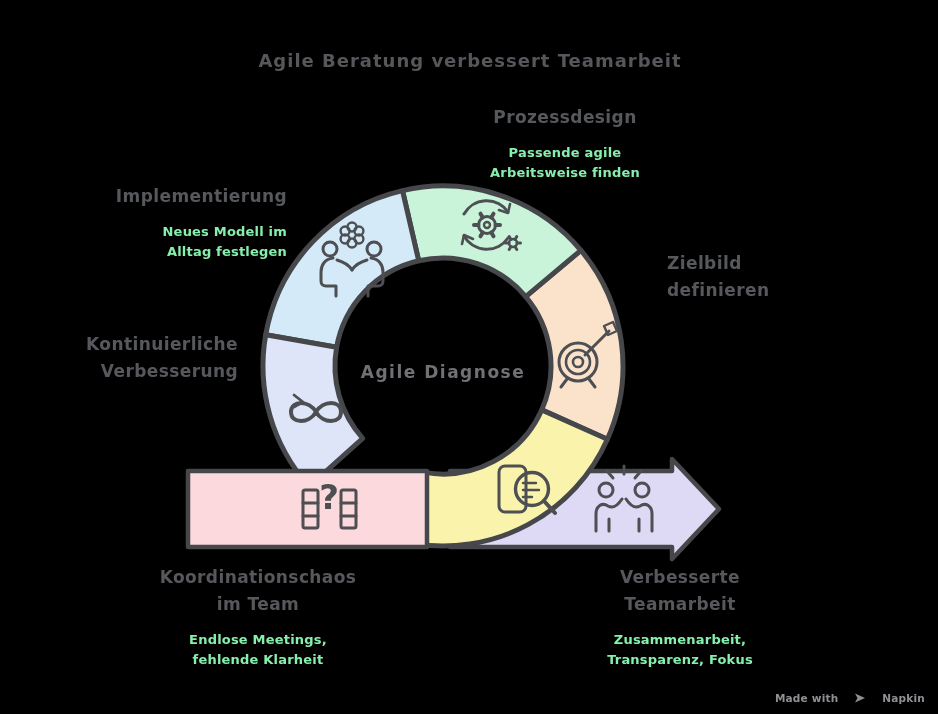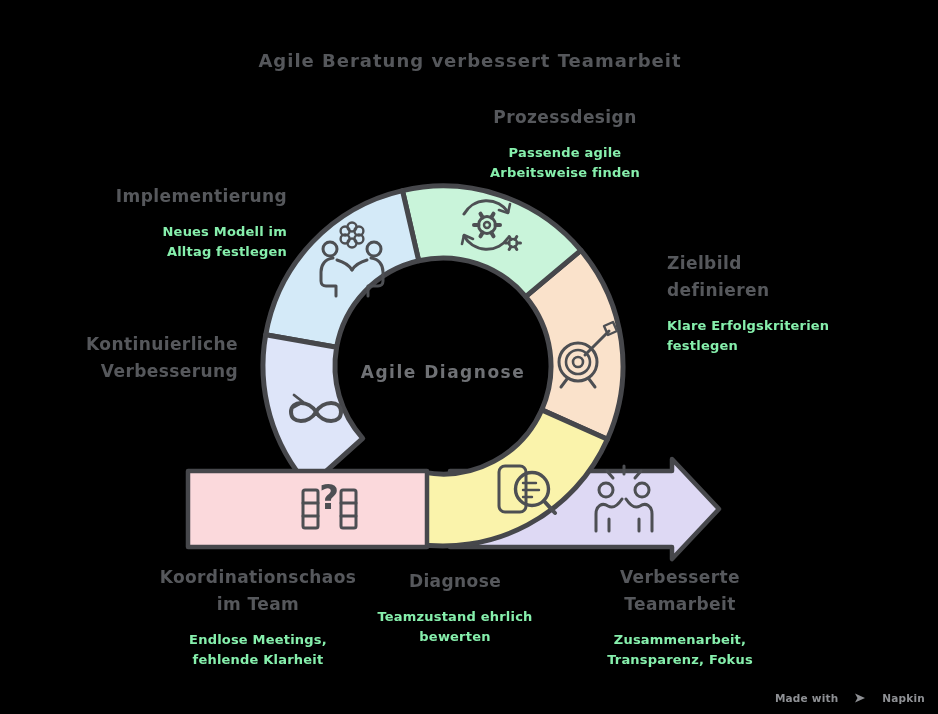--- a/index.html
+++ b/index.html
@@ -169,41 +169,34 @@
 
   <div class="block align-right" style="right:651px;top:183px;">
     <div class="heading">Implementierung</div>
     <div class="body">Neues Modell im
 Alltag festlegen</div>
   </div>
 
   <div class="block align-left" style="left:655px;top:250px;margin-left:12px;">
     <div class="heading">Zielbild
 definieren</div>
-    <div class="body">Klare Erfolgskriterien
-festlegen</div>
   </div>
 
   <div class="block align-right" style="right:700px;top:331px;">
     <div class="heading">Kontinuierliche
 Verbesserung</div>
   </div>
 
   <div class="block align-center" style="left:230px;top:564px;margin-left:28px;">
     <div class="heading">Koordinationschaos
 im Team</div>
     <div class="body">Endlose Meetings,
 fehlende Klarheit</div>
   </div>
 
-  <div class="block align-center" style="left:455px;top:568px;">
-    <div class="heading">Diagnose</div>
-    <div class="body">Teamzustand ehrlich
-bewerten</div>
-  </div>
 
   <div class="block align-center" style="left:680px;top:564px;">
     <div class="heading">Verbesserte
 Teamarbeit</div>
     <div class="body">Zusammenarbeit,
 Transparenz, Fokus</div>
   </div>
 
   <div class="footer">
     <span>Made with</span>

